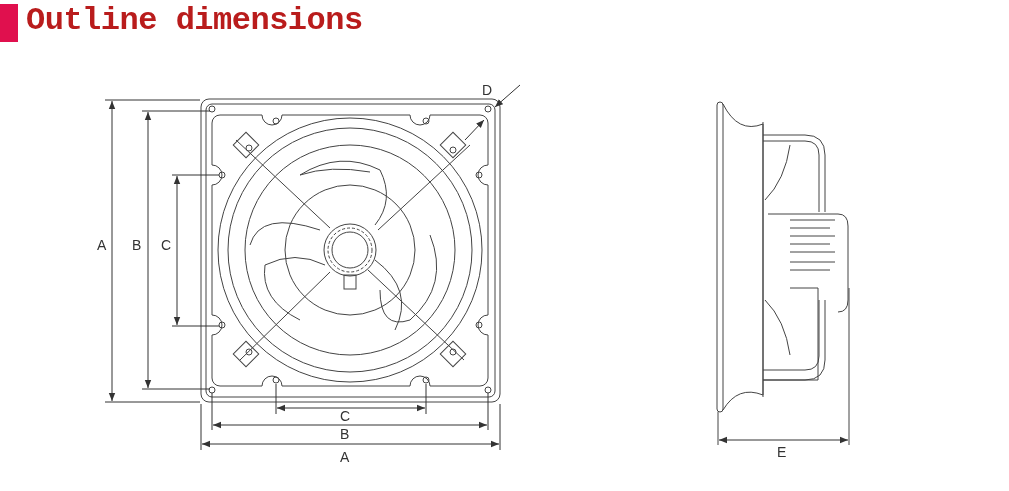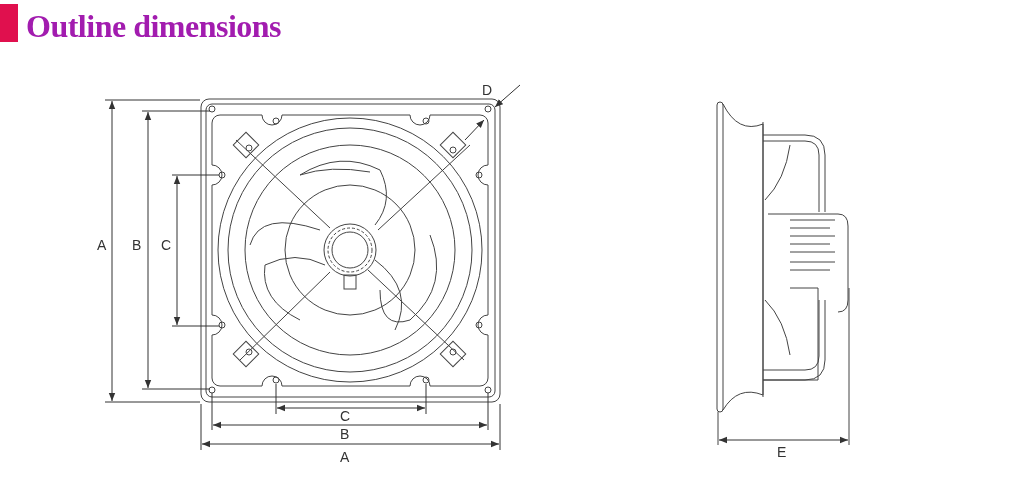--- a/index.html
+++ b/index.html
@@ -1,18 +1,18 @@
 <!DOCTYPE html>
 <html><head>
 <meta charset="utf-8">
 <style>
   html,body{margin:0;padding:0;background:#fff;}
   body{width:1009px;height:491px;position:relative;overflow:hidden;font-family:"Liberation Sans",sans-serif;}
   .title-bar{position:absolute;left:0;top:4px;width:18px;height:38px;background:#e0104e;}
-  .title{position:absolute;left:26px;top:8px;font-size:32px;font-weight:bold;color:#a21caf;letter-spacing:-0.5px;font-family:Liberation Serif, serif;}
+  .title{position:absolute;left:26px;top:2px;font-size:32px;font-weight:bold;color:#b91c1c;letter-spacing:-0.5px;font-family:Liberation Mono, monospace;}
   svg{position:absolute;left:0;top:0;}
   .lbl{font-family:"Liberation Sans",sans-serif;font-size:14px;fill:#333;}
 </style>
 </head>
 <body>
 
 <div class="title-bar"></div>
 <div class="title">Outline dimensions</div>
 
 <svg width="1009" height="491" viewBox="0 0 1009 491">

